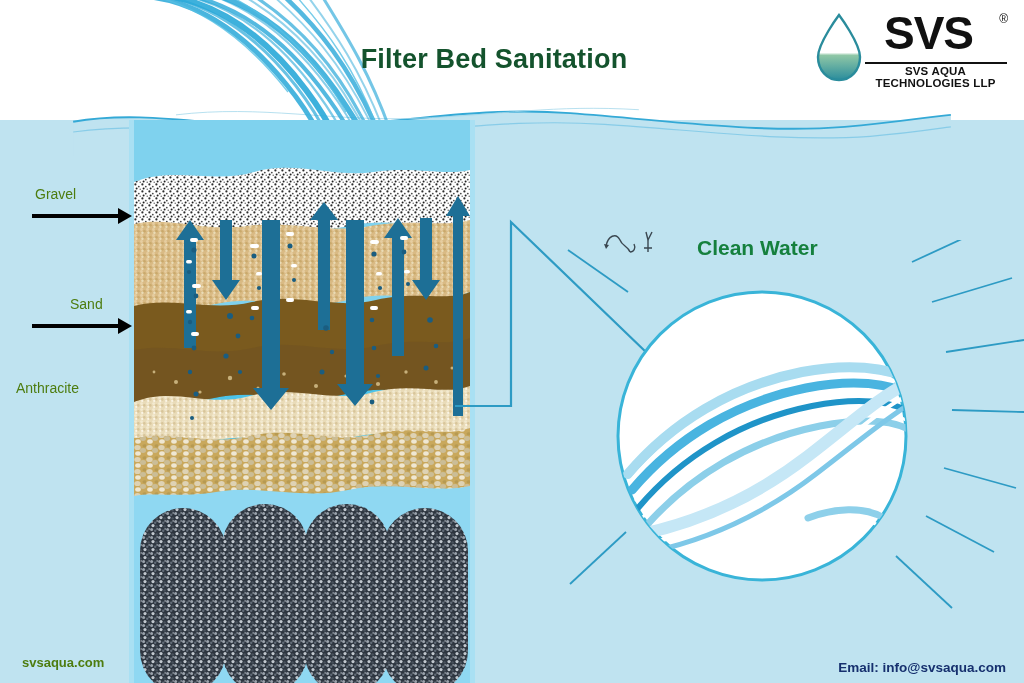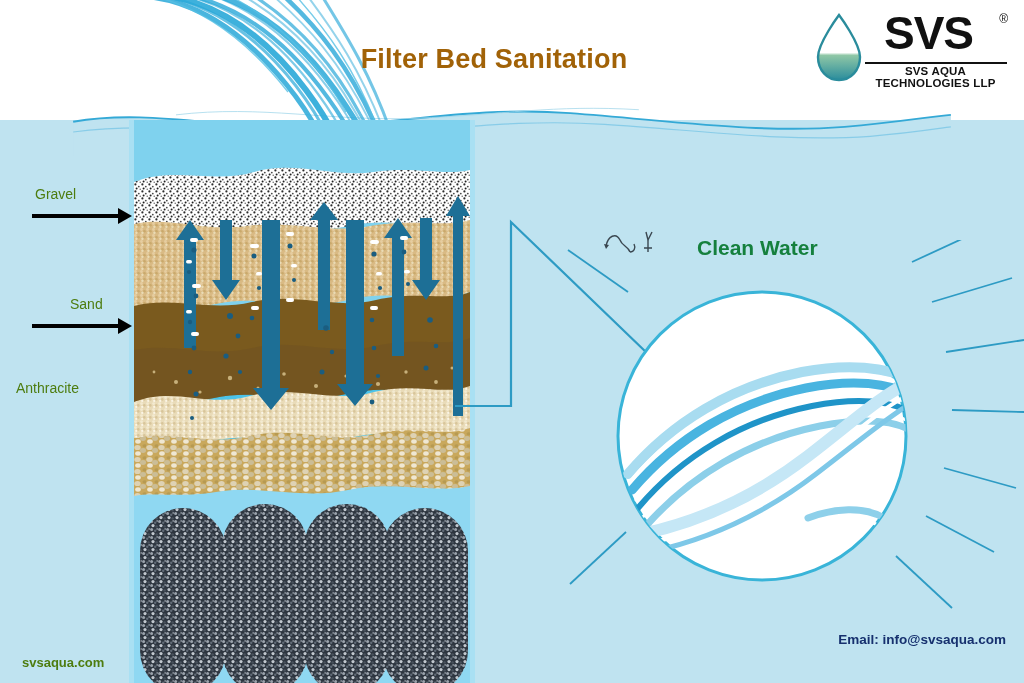--- a/index.html
+++ b/index.html
@@ -11,21 +11,21 @@
   }
   #stage { position:absolute; inset:0; width:1024px; height:683px; overflow:hidden; }
 
   
   .topband { position:absolute; left:0; top:0; width:1024px; height:120px; background:#ffffff; }
   .watersurface { position:absolute; left:0; top:96px; width:1024px; height:60px; }
 
   
   .title {
     position:absolute; left:0; top:44px; width:988px; text-align:center;
-    font-size:27px; font-weight:bold; color:#a16207; letter-spacing:.2px;
+    font-size:27px; font-weight:bold; color:#14532d; letter-spacing:.2px;
   }
 
   
   .logo { position:absolute; right:14px; top:8px; width:200px; height:82px; }
   .logo-svs {
     position:absolute; left:55px; top:2px; font-size:46px; font-weight:bold;
     color:#111; letter-spacing:-1px; line-height:1;margin-left:19px;
   }
   .logo-reg { position:absolute; right:2px; top:4px; font-size:12px; color:#111; }
   .logo-rule { position:absolute; left:55px; top:54px; width:142px; height:2px; background:#111; }
@@ -51,21 +51,21 @@
   }
 
   .footer-left {
     position:absolute; left:22px; top:655px; font-size:13px;
     font-weight:bold; color:#4d7c0f;
   }
   .footer-right {
     position:absolute; right:18px; top:630px; text-align:right;
     font-size:13.5px; font-weight:bold; color:#16306e; line-height:1.45;
   }
-  .footer-right div { white-space:nowrap; }
+  .footer-right div { white-space:nowrap;margin-top:28px; }
 </style>
 </head>
 <body>
 
 <div id="stage">
 
   <div class="topband"></div>
 
   <svg class="watersurface" width="1024" height="70" viewBox="0 0 1024 70">
     <path d="M0,30 C90,14 180,40 280,36 C390,31 470,12 580,20 C700,29 800,44 900,36 C960,31 1000,24 1024,22 L1024,70 L0,70 Z" fill="#bfe3f0"></path>

